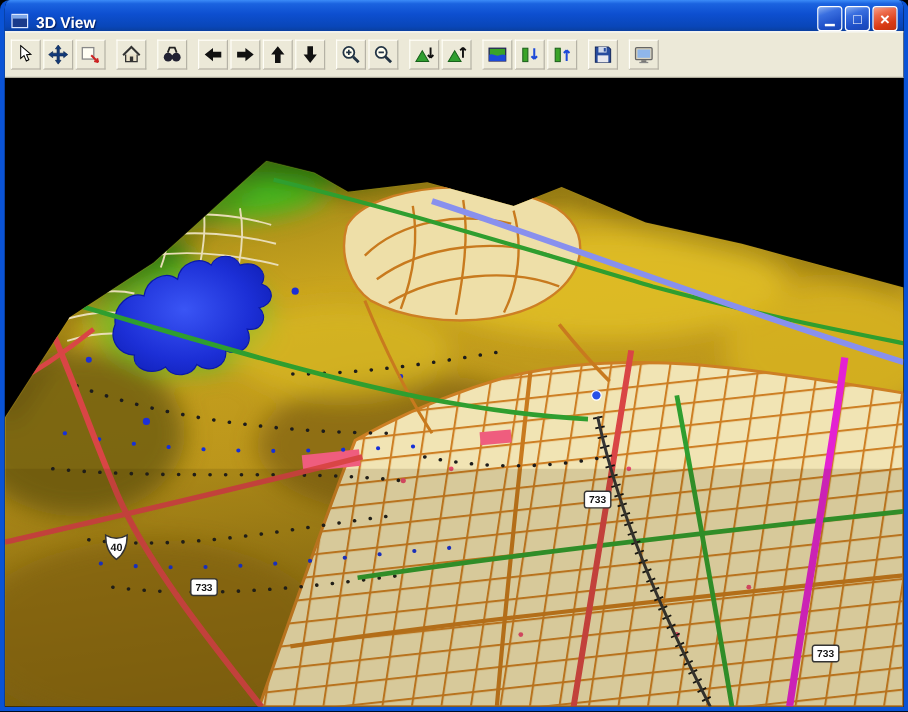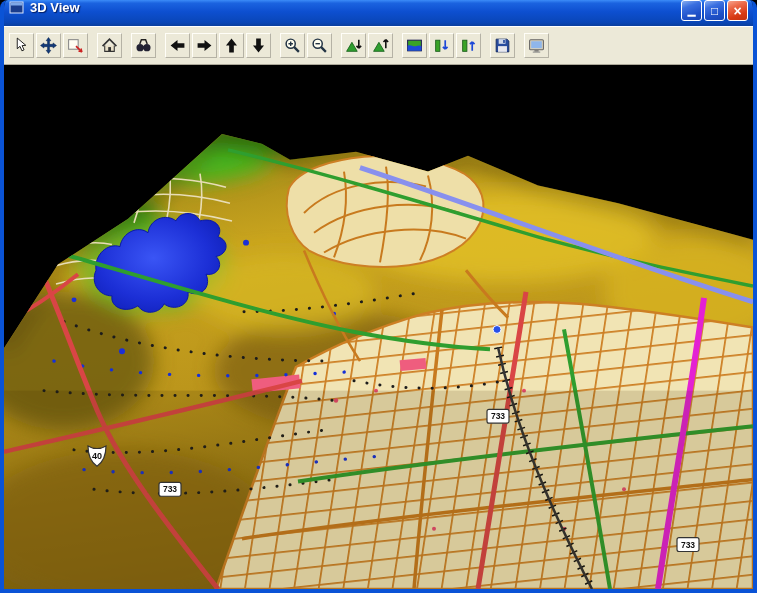--- a/index.html
+++ b/index.html
@@ -1,21 +1,21 @@
 <!DOCTYPE html>
 <html><head>
 <meta charset="utf-8">
 <style>
   html,body{margin:0;padding:0;background:#000;}
   body{width:757px;height:593px;font-family:"Liberation Sans",sans-serif;}
   .window{position:relative;width:757px;height:593px;box-sizing:border-box;
     border-left:4px solid #0a53d6;border-right:4px solid #0a53d6;border-bottom:4px solid #0a53d6;
     border-radius:8px 8px 0 0;overflow:hidden;background:#000;display:flex;flex-direction:column;}
   
-  .titlebar{flex:0 0 26px;display:flex;align-items:flex-start;gap:5px;padding:0 5px;
+  .titlebar{flex:0 0 26px;display:flex;align-items:flex-end;gap:5px;padding:0 5px;
     background:linear-gradient(180deg,#3c8cf8 0%,#1b63e0 12%,#0d4fd0 45%,#0946b8 85%,#0a3f9e 100%);}
   .app-icon{width:16px;height:16px;display:flex;}
   .title{flex:1;color:#fff;font-size:13px;font-weight:bold;text-shadow:1px 1px 1px rgba(0,20,80,.85);}
   .controls{display:flex;gap:2px;}
   .tb{width:21px;height:21px;border-radius:3px;border:1px solid #fff;color:#fff;
     display:flex;align-items:center;justify-content:center;padding:0;cursor:default;
     font-family:"Liberation Sans",sans-serif;font-weight:bold;}
   .min,.max{background:linear-gradient(160deg,#8ab0f0 0%,#3a6fe0 30%,#1e50c8 70%,#1a46b4 100%);}
   .min{font-size:10px;}
   .max{font-size:12px;}

